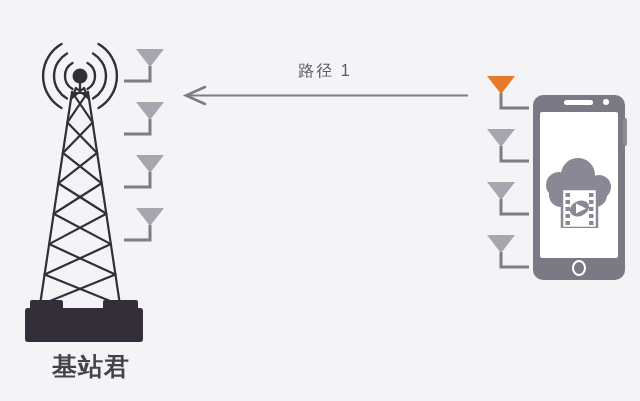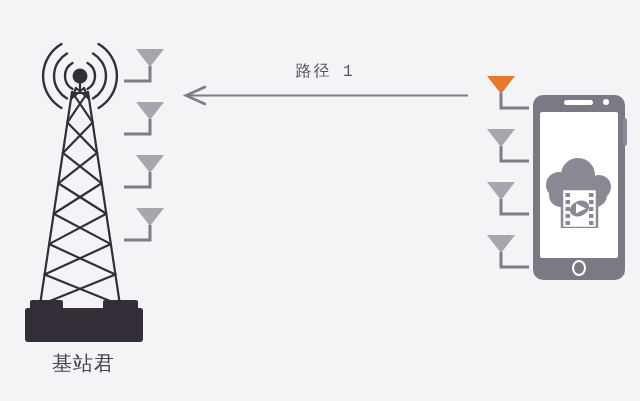--- a/index.html
+++ b/index.html
@@ -21,21 +21,21 @@
   .antenna-col{position:absolute; display:flex; flex-direction:column; gap:15px;}
   .antenna-col.left{left:122px; top:47px;}
   .antenna-col.right{left:483px; top:74px;}
   .antenna{width:47px; height:38px; display:block;}
   .antenna .funnel{fill:var(--antenna-fill);}
   .antenna[data-state="active"] .funnel{fill:var(--accent);}
   .antenna .arm{fill:none; stroke:var(--line); stroke-width:3; stroke-linejoin:miter;}
 
   
   .path-label{position:absolute; left:290px; top:61px; width:70px; text-align:center;
-    font-size:16px; letter-spacing:2px; color:var(--path-label);font-family:Liberation Mono, monospace;}
+    font-size:16px; letter-spacing:2px; color:var(--path-label);}
   .arrow-svg{position:absolute; left:178px; top:80px; width:298px; height:32px;}
   .arrow-svg .shaft{stroke:var(--line); stroke-width:2; fill:none;}
   .arrow-svg .head{stroke:var(--line); stroke-width:2.6; fill:none; stroke-linecap:round;}
 
   
   .phone{position:absolute; left:533px; top:95px; width:92px; height:185px;
     background:var(--phone-body); border-radius:10px;}
   .phone .side-btn{position:absolute; right:-2px; top:23px; width:4px; height:28px;
     background:#8d8b94; border-radius:2px;}
   .phone .speaker{position:absolute; left:31px; top:5px; width:29px; height:5px;
@@ -47,21 +47,21 @@
   .phone .home{position:absolute; left:39px; top:165px; width:14px; height:16px;
     border:2.5px solid #fff; border-radius:50%;}
   .cloud-svg{position:absolute; left:5px; top:40px; width:68px; height:76px;}
   .cloud-svg .cloud{fill:var(--icon-gray);}
   .cloud-svg .film-box{fill:#fff; stroke:var(--icon-gray); stroke-width:2.5;}
   .cloud-svg .perf{fill:var(--icon-gray);}
   .cloud-svg .lens{fill:var(--icon-gray);}
   .cloud-svg .play{fill:#fff;}
 
   
-  .entity-label{position:absolute; top:350px; font-size:20px; font-weight:normal;
+  .entity-label{position:absolute; top:350px; font-size:25px; font-weight:bold;
     color:var(--label); letter-spacing:1px; white-space:nowrap;}
   .entity-label.left{left:52px;}
   .entity-label.right{left:555px;}
 </style>
 </head>
 <body>
 
 <div class="stage">
 
   <svg class="tower-svg" viewBox="0 0 150 310">

